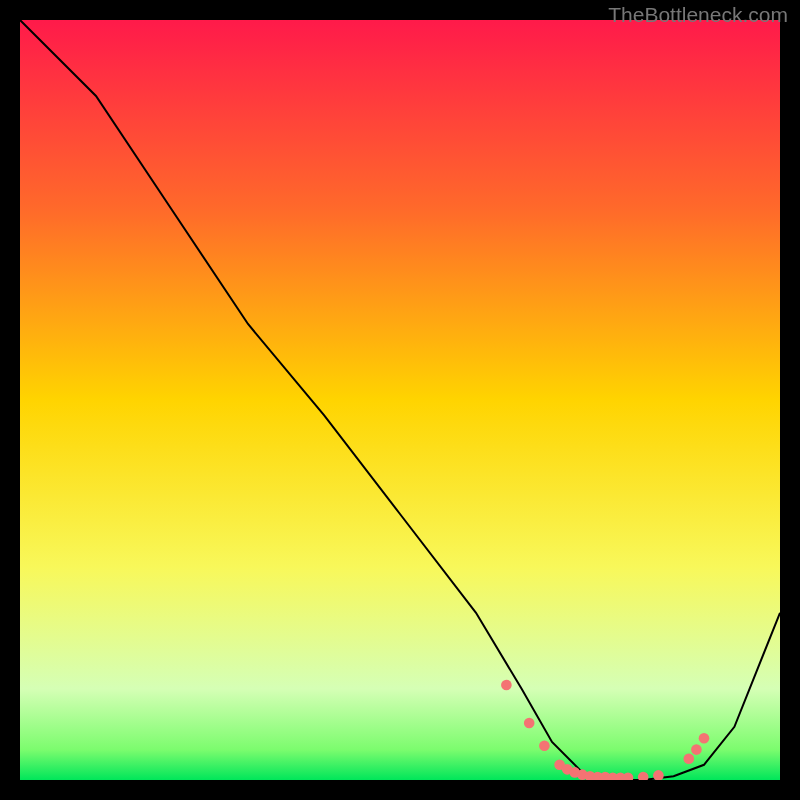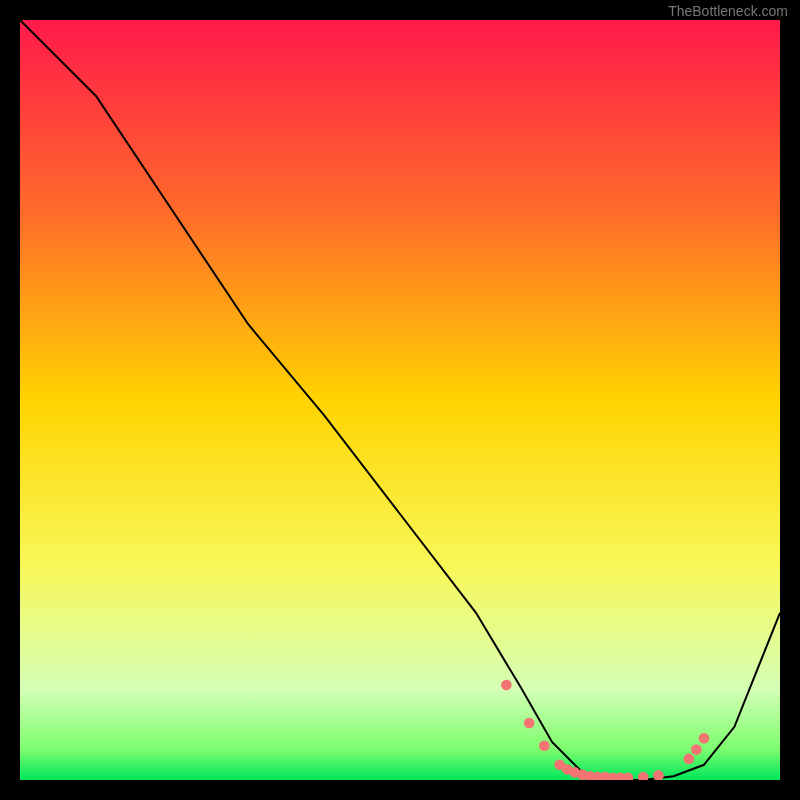--- a/index.html
+++ b/index.html
@@ -15,21 +15,21 @@
     width: 800px;
     height: 800px;
     position: relative;
     background: #000;
   }
   .watermark {
     position: absolute;
     top: 3px;
     right: 12px;
     color: #777;
-    font-size: 14px;
+    font-size: 21px;
     font-weight: 500;
     z-index: 10;
   }
   .plotarea {
     position: absolute;
     left: 20px;
     top: 20px;
     width: 760px;
     height: 760px;
     z-index: 1;

